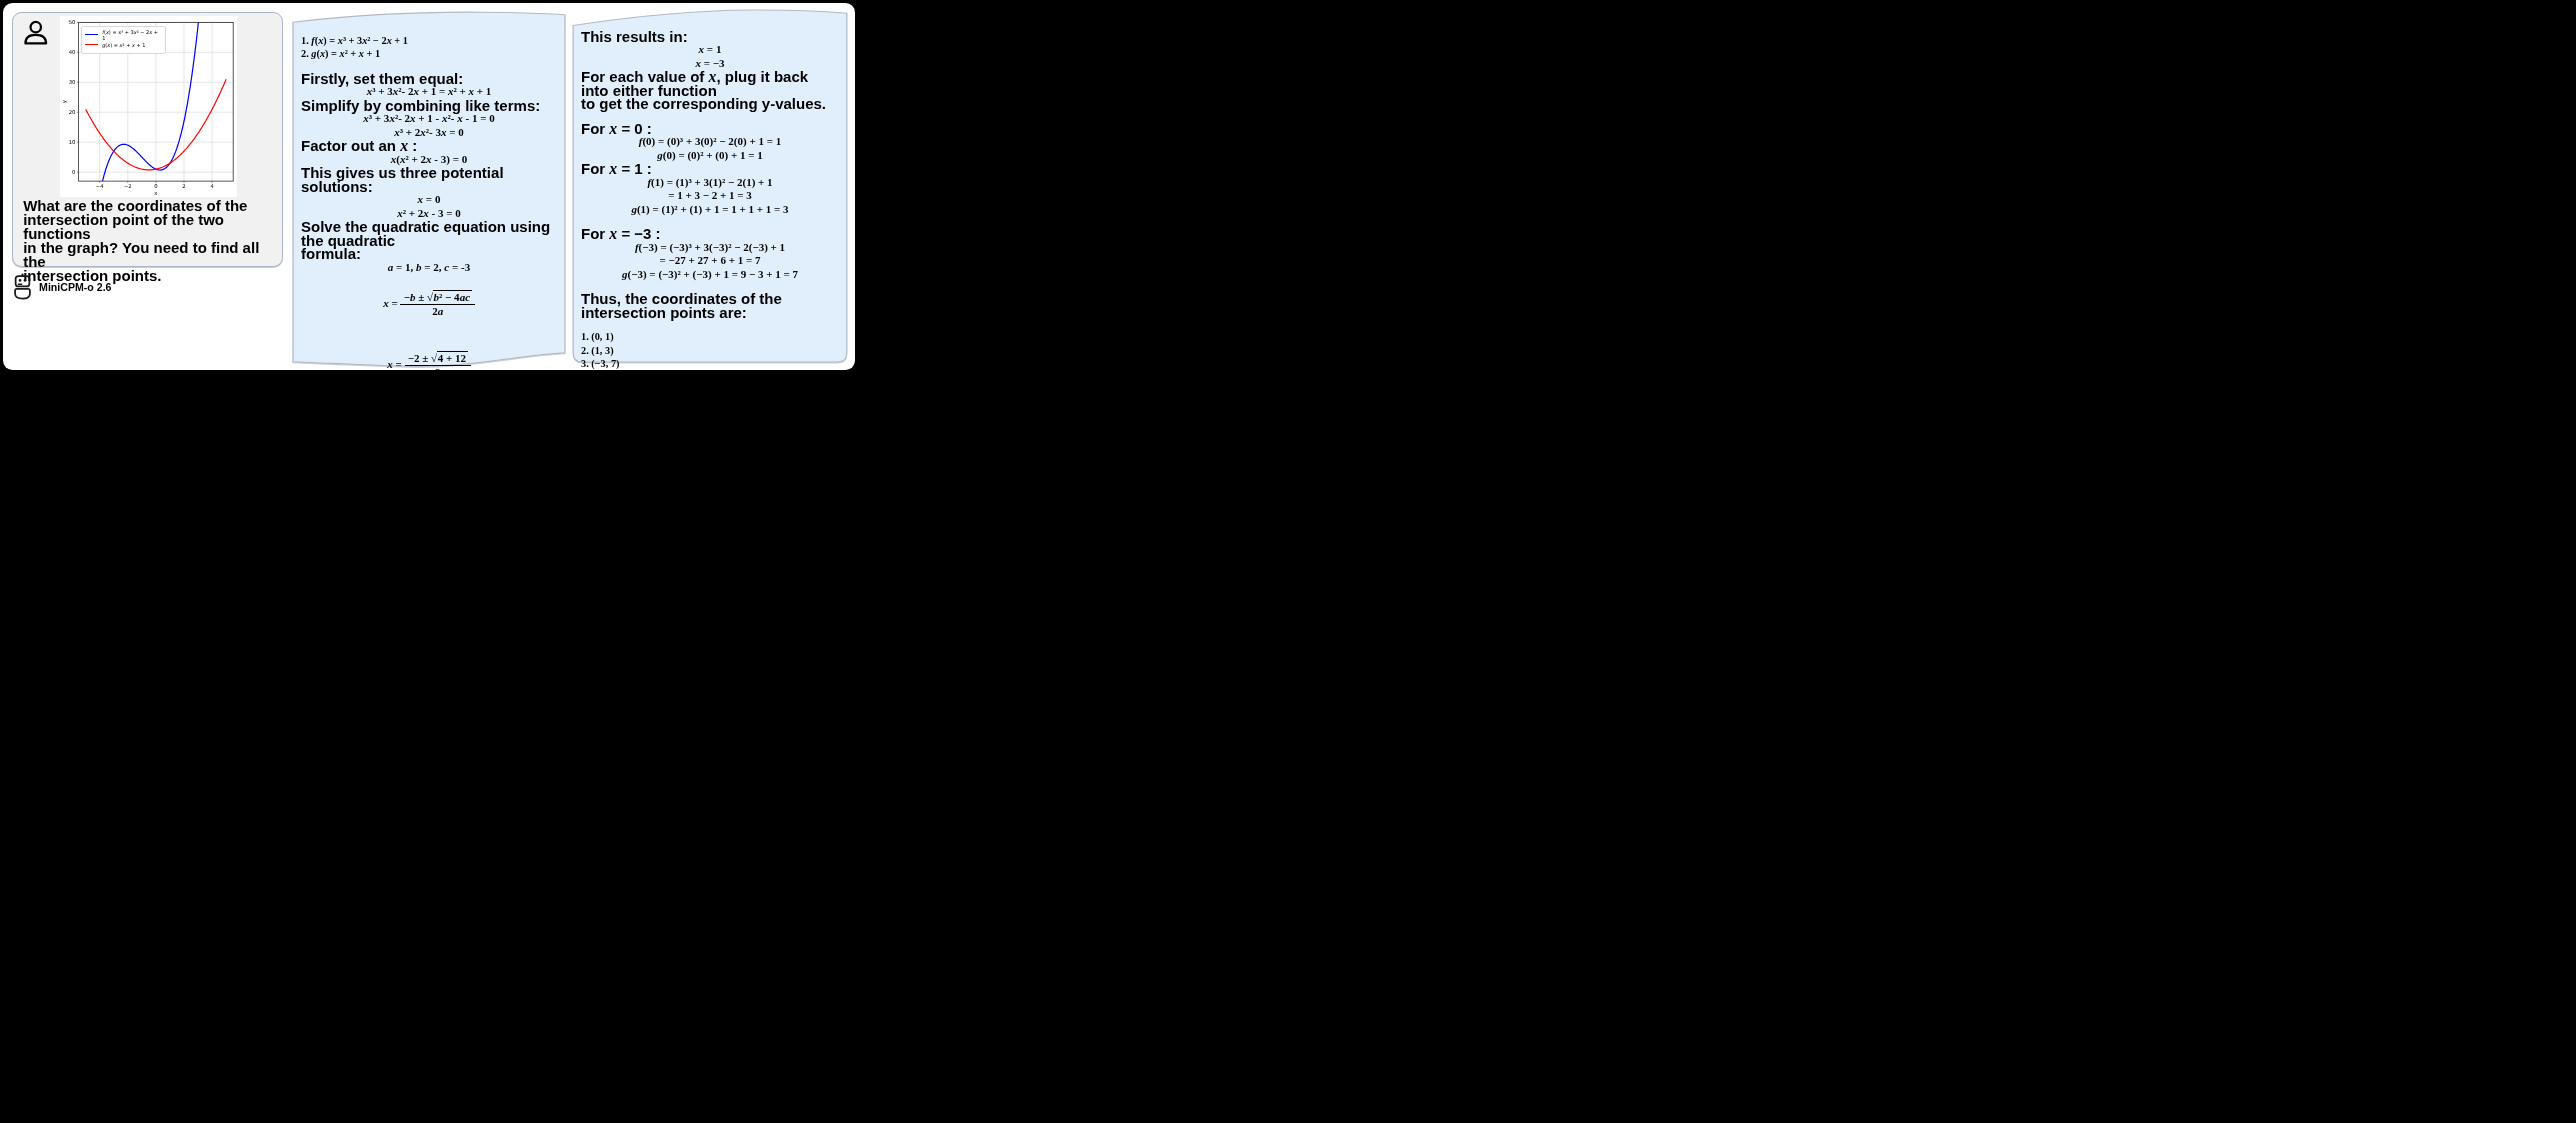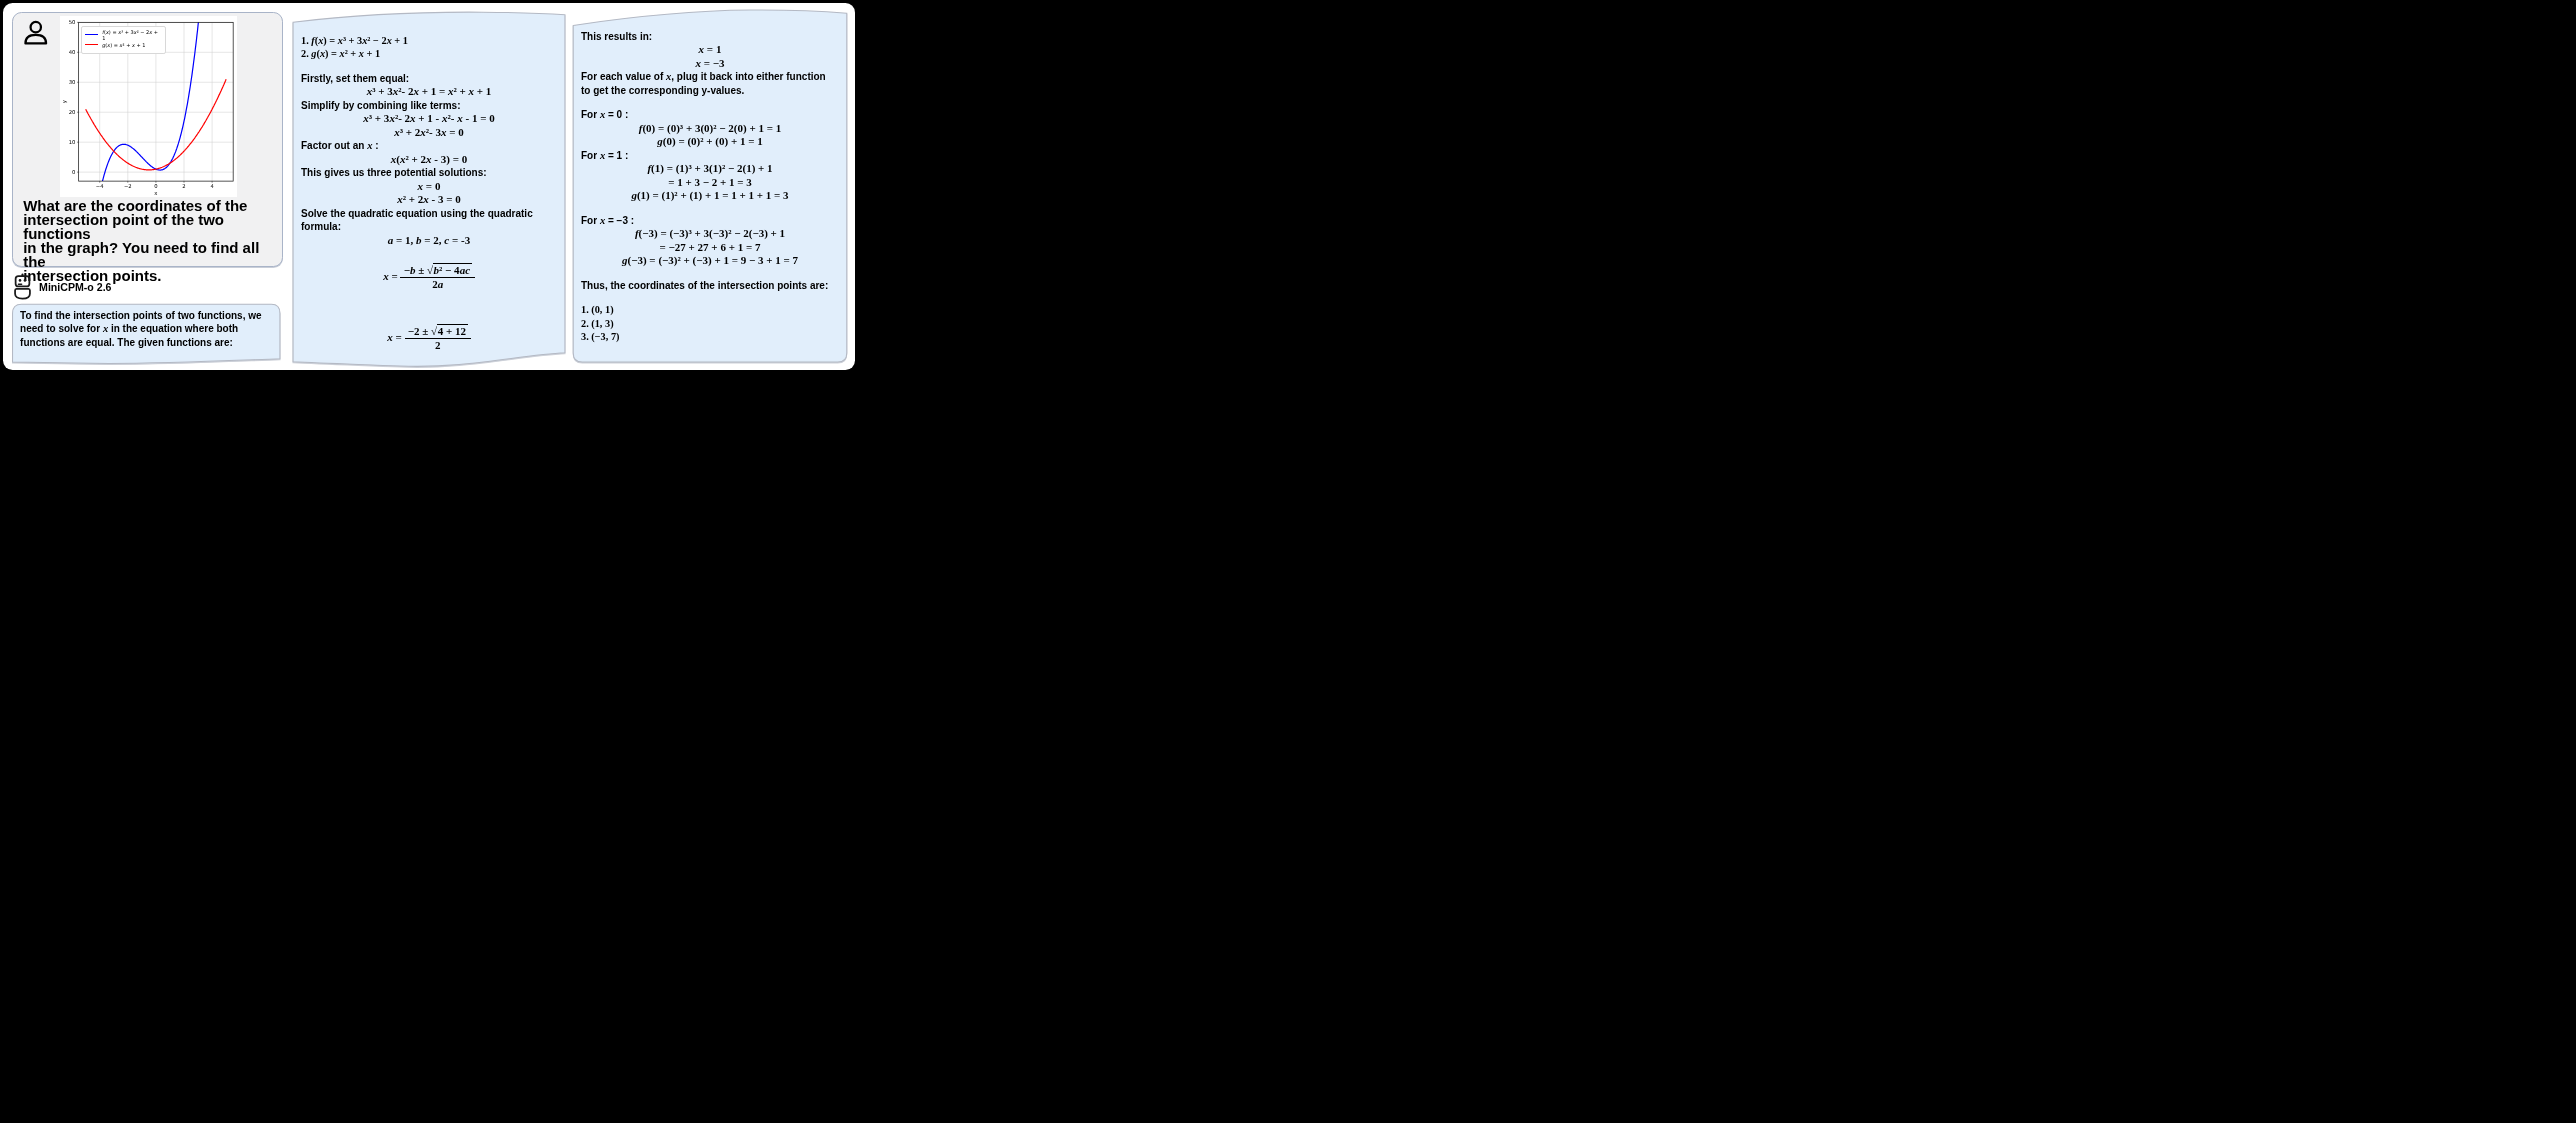--- a/index.html
+++ b/index.html
@@ -22,21 +22,21 @@
 
   
   .model-row{position:absolute;left:12.7px;top:273px;display:flex;align-items:center;}
   .model-name{font-weight:bold;font-size:10.6px;margin-left:7.4px;}
 
   
   .panel{position:absolute;}
   .panel > svg.bg{position:absolute;left:0;top:0;filter:drop-shadow(0 1.1px 0 #ccd0d8);}
   .panel-content{position:absolute;font-weight:bold;}
 
-  .ln{min-height:13.5px;line-height:13.5px;font-size:10px;}
+  .ln{min-height:13.5px;line-height:13.5px;font-size:15px;}
   .t{text-align:left;font-family:"Liberation Sans",sans-serif;}
   .m{text-align:center;font-family:"Liberation Serif",serif;font-size:11px;}
   .ml{text-align:left;font-family:"Liberation Serif",serif;font-size:10.3px;}
   .qline{}
   .spacer{height:11px;}
   .mv{font-style:italic;}
   .t .mv{font-family:"Liberation Serif",serif;font-size:1.05em;}
 
   .frac{display:inline-block;vertical-align:middle;text-align:center;line-height:1.12;margin:17px 0;}
   .frac .num{display:block;padding:0 3.2px 0.5px;}
@@ -132,30 +132,20 @@
       <rect x="15" y="1" width="4" height="6" rx="2" fill="#1a1a1a"></rect>
       <rect x="4.5" y="5.5" width="25" height="19" rx="5" fill="none" stroke="#1a1a1a" stroke-width="3.2"></rect>
       <circle cx="12.5" cy="13.5" r="2.4" fill="#1a1a1a"></circle>
       <circle cx="21.5" cy="13.5" r="2.4" fill="#1a1a1a"></circle>
       <path d="M9.5,20.5 L15.5,20.5" stroke="#1a1a1a" stroke-width="2.4" stroke-linecap="round"></path>
       <path d="M6,29 L28,29 Q30.5,29 30.5,32 L30.5,37.5 Q30.5,46.5 17,46.5 Q3.5,46.5 3.5,37.5 L3.5,32 Q3.5,29 6,29 Z" fill="none" stroke="#1a1a1a" stroke-width="3.2"></path>
     </svg>
     <span class="model-name">MiniCPM-o 2.6</span>
   </div>
 
-  <div class="panel" style="left:11.6px;top:303px;width:269px;height:65px;">
-    <svg class="bg" width="269" height="65" viewBox="0 0 508 122">
-      <path d="M1,19 Q1,2 18,2 L490,2 Q506,2 506,19 L506,105 C420,108 260,115.5 150,113.5 C85,112.5 40,112 1,111 Z" fill="#e1eefb" stroke="#b4b9c4" stroke-width="2"></path>
-    </svg>
-    <div class="panel-content" style="left:8.5px;right:7.4px;top:5.8px;">
-        <div class="ln t">To find the intersection points of two functions, we</div>
-        <div class="ln t">need to solve for <i class="mv">x</i> in the equation where both</div>
-        <div class="ln t">functions are equal. The given functions are:</div>
-      </div>
-  </div>
 
   <div class="panel" style="left:292px;top:10.6px;width:274px;height:362px;">
     <svg class="bg" width="274" height="362" viewBox="0 0 518 684">
       <path d="M2,21 C100,9 230,1 360,2 C420,2.5 475,4 516,7 L516,646 C430,650 330,676 205,671 C130,668 60,666 2,663 Z" fill="#e1eefb" stroke="#b4b9c4" stroke-width="2"></path>
     </svg>
     <div class="panel-content" style="left:9px;right:9px;top:23px;">
         <div class="ln ml">1.  <i class="mv">f</i>(<i class="mv">x</i>) = <i class="mv">x</i>³ + 3<i class="mv">x</i>² − 2<i class="mv">x</i> + 1</div>
         <div class="ln ml">2.  <i class="mv">g</i>(<i class="mv">x</i>) = <i class="mv">x</i>² + <i class="mv">x</i> + 1</div>
         <div class="spacer"></div>
         <div class="ln t">Firstly, set them equal:</div>

